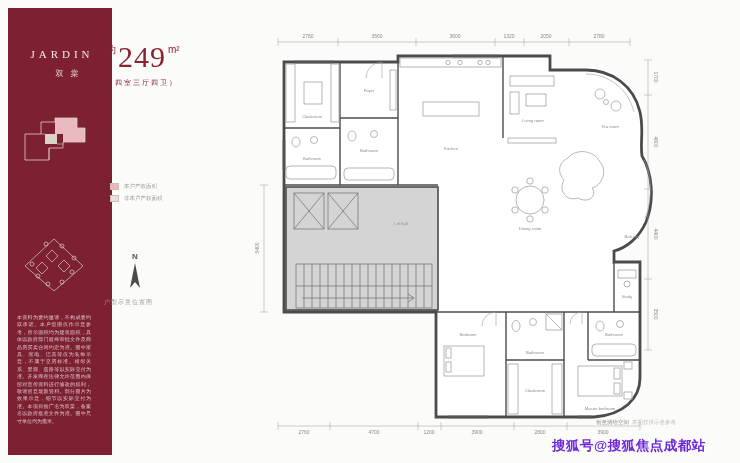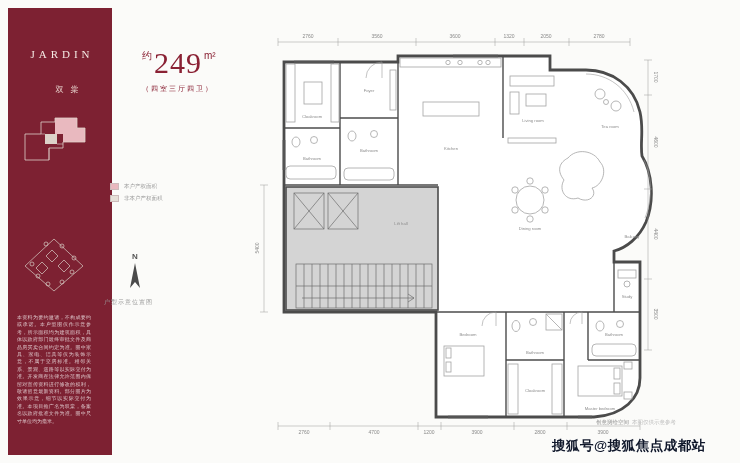--- a/index.html
+++ b/index.html
@@ -2,27 +2,27 @@
 <html><head>
 <meta charset="utf-8">
 <style>
   html,body{margin:0;padding:0;background:#e9e9e7;}
   .page{position:relative;width:740px;height:463px;background:#fbfbf9;overflow:hidden;
         font-family:"Liberation Sans",sans-serif;}
   
   .sidebar{position:absolute;left:8px;top:8px;width:104px;height:447px;background:#7d2132;}
   .brand{position:absolute;top:40px;left:0;width:100%;text-align:center;color:#f4e9e3;}
   .brand-name{font-family:"Liberation Serif",serif;font-size:11px;letter-spacing:4px;padding-left:4px;}
-  .brand-sub{margin-top:24px;font-size:8px;letter-spacing:7px;padding-left:21px;color:#e9d6cf;}
+  .brand-sub{margin-top:8px;font-size:8px;letter-spacing:7px;padding-left:21px;color:#e9d6cf;}
   .thumb1{position:absolute;top:104px;left:11px;}
   .thumb2{position:absolute;top:228px;left:14px;}
   .disclaimer{position:absolute;top:306px;left:9px;width:74px;margin:0;
               font-size:5px;line-height:7.4px;color:rgba(255,255,255,.72);text-align:justify;}
   
-  .title-block{position:absolute;left:106px;top:46px;color:#8a2134;white-space:nowrap;margin-left:36px;}
+  .title-block{position:absolute;left:106px;top:40px;color:#8a2134;white-space:nowrap;}
   .title-approx{font-size:10px;vertical-align:14px;margin-right:2px;}
   .title-area{font-family:"Liberation Serif",serif;font-size:30px;letter-spacing:1px;}
   .title-unit{font-size:10px;vertical-align:14px;margin-left:2px;}
   .title-layout{margin-top:4px;font-size:7px;letter-spacing:2px;color:#8a2134;}
   
   .legend{position:absolute;left:110px;top:183px;}
   .legend-row{display:flex;align-items:center;margin-bottom:5px;}
   .swatch{width:7px;height:5px;margin-right:5px;border:0.5px solid #cbb;}
   .sw1{background:#e9b9bf;}
   .sw2{background:#e6e0d8;}
@@ -39,21 +39,21 @@
   .core-detail{fill:none;stroke:#6d6d6d;stroke-width:0.7;}
   .furn{fill:none;stroke:#a3a3a3;stroke-width:0.8;}
   .doors{fill:none;stroke:#9a9a9a;stroke-width:0.6;}
   .win{stroke:#7a7a7a;stroke-width:0.7;}
   .dim line{stroke:#9a9a9a;stroke-width:0.5;}
   .dimtext text{font-size:5px;fill:#8a8a8a;font-family:"Liberation Sans",sans-serif;}
   .roomtext text{font-size:4.2px;fill:#8d8d8d;font-family:"Liberation Sans",sans-serif;text-anchor:middle;}
   
   .plan-note{position:absolute;left:596px;top:419px;width:120px;font-size:5.5px;color:#8f8f8f;}
   .plan-note .sub{color:#bcbcbc;margin-left:3px;}
-  .watermark{position:absolute;left:552px;top:437px;font-size:13.5px;font-weight:bold;color:#0f172a;
+  .watermark{position:absolute;left:552px;top:437px;font-size:13.5px;font-weight:bold;color:#6d28d9;
              letter-spacing:0.5px;text-shadow:0 0 3px rgba(255,255,255,.95),0 0 1px #fff;}
 </style>
 </head>
 <body>
 
 <div class="page">
 
   <aside class="sidebar">
     <div class="brand">
       <div class="brand-name">JARDIN</div>

